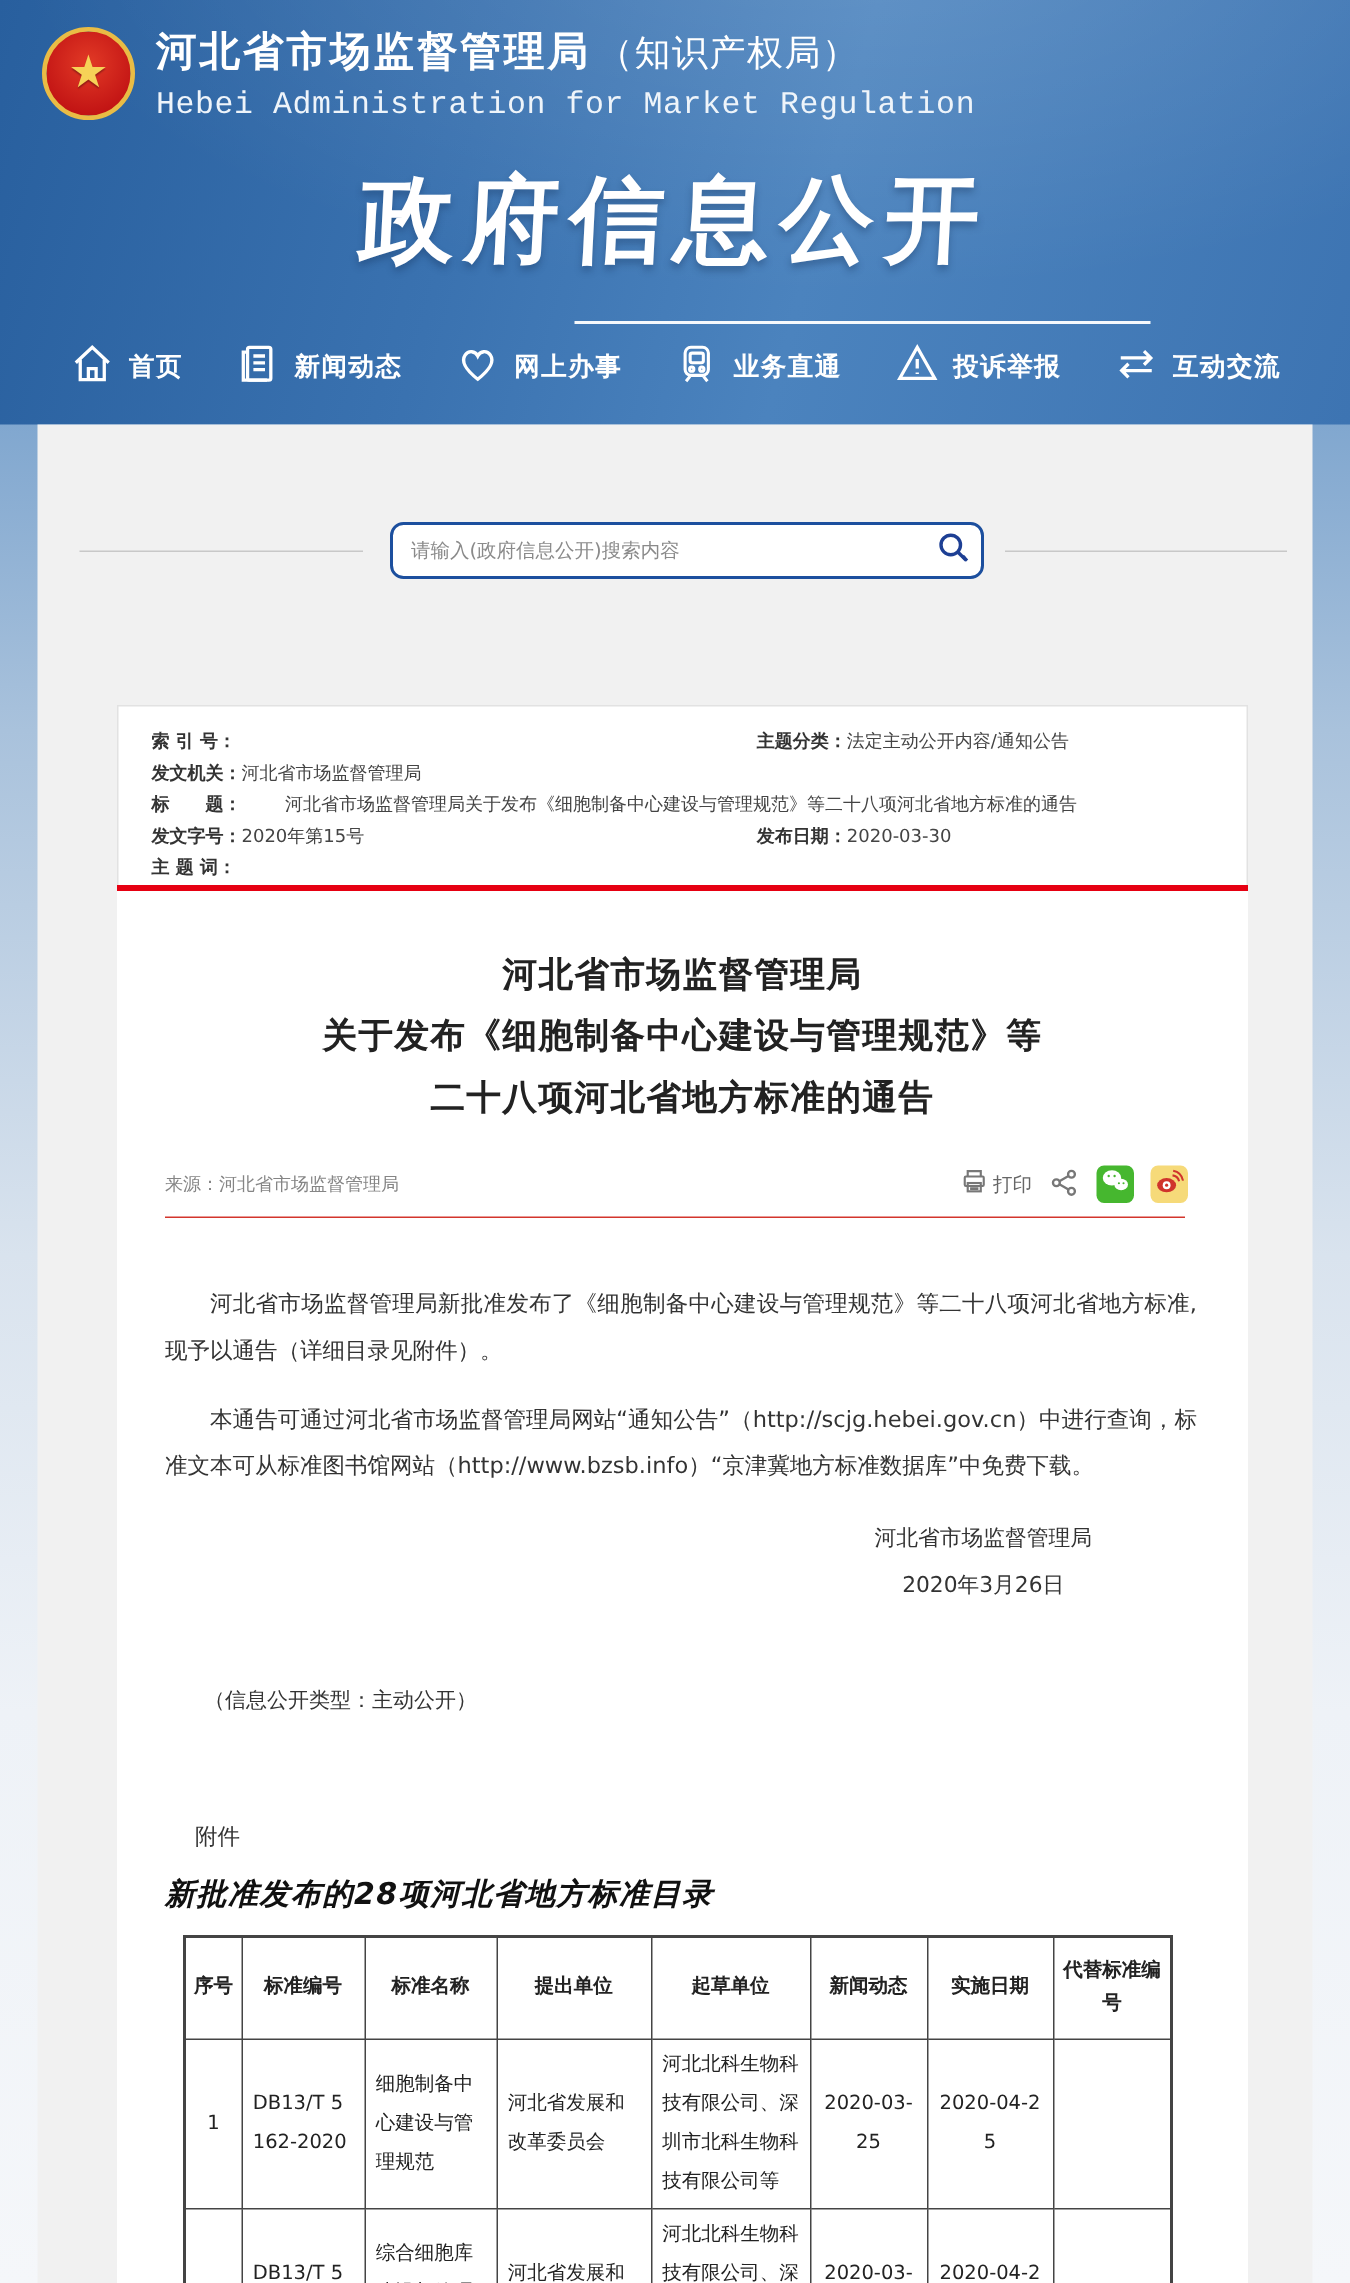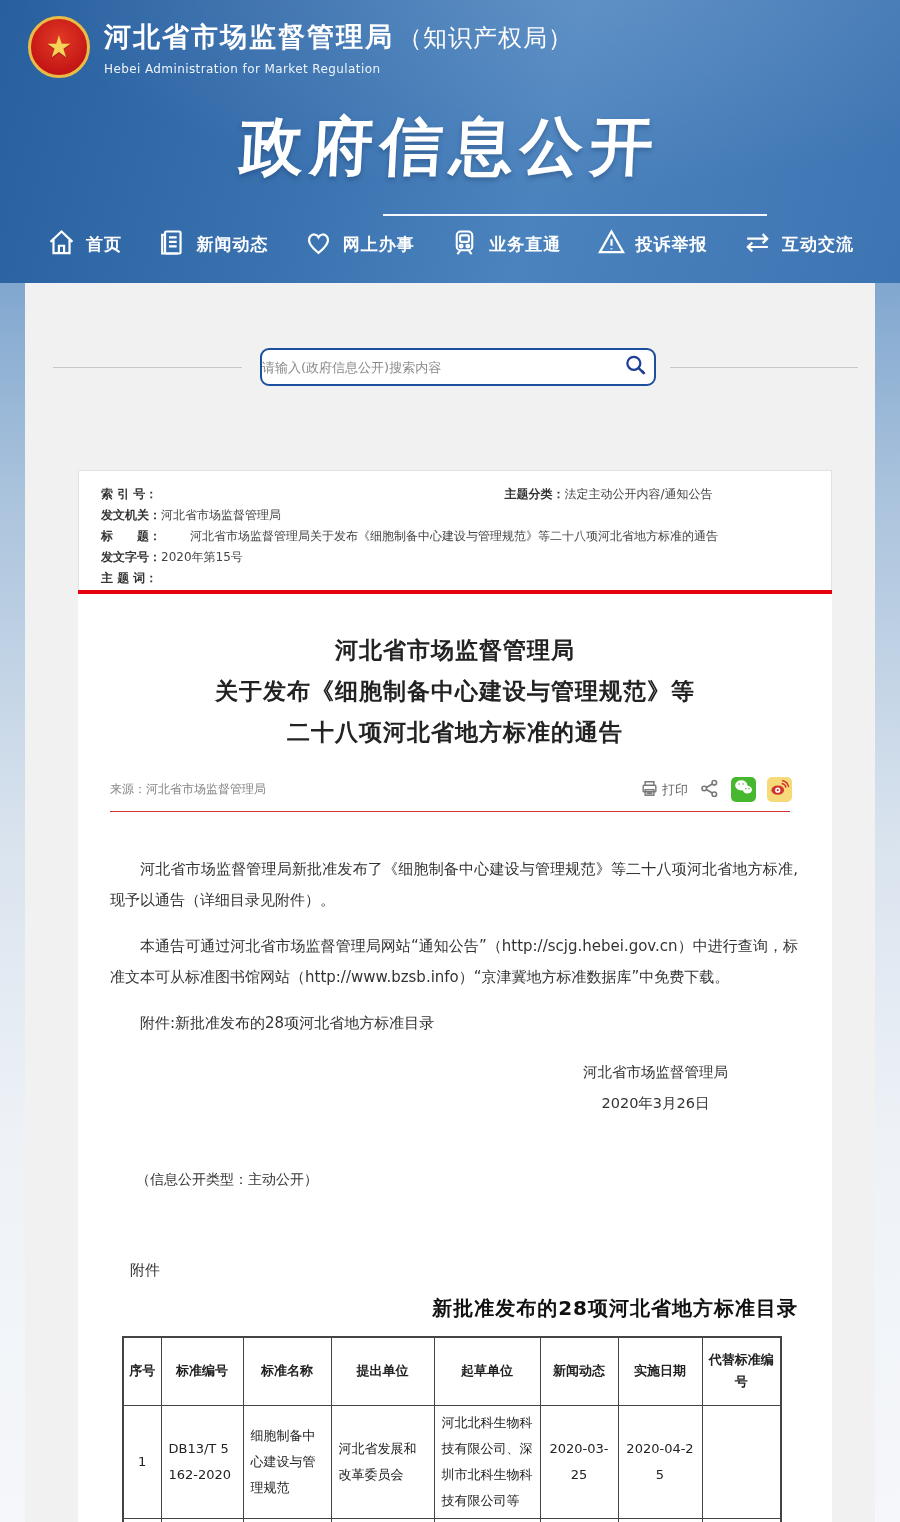--- a/index.html
+++ b/index.html
@@ -16,39 +16,39 @@
   .header::after{content:"";position:absolute;left:-100px;top:-180px;width:1100px;height:420px;
     background:radial-gradient(ellipse at 60% 30%,rgba(255,255,255,.14),rgba(255,255,255,0) 60%);}
   .brand{position:absolute;left:28px;top:16px;display:flex;align-items:center;z-index:2;}
   .emblem{width:62px;height:62px;border-radius:50%;
     background:radial-gradient(circle at 50% 38%,#e23a26 0%,#c21414 75%);
     border:3px solid #e9bc45;display:flex;align-items:center;justify-content:center;
     color:#f6d257;font-size:30px;line-height:1;text-shadow:0 1px 1px rgba(0,0,0,.3);}
   .brand-text{margin-left:14px;color:#fff;}
   .brand-cn{font-size:27px;font-weight:bold;letter-spacing:2px;display:flex;align-items:baseline;}
   .brand-suffix{font-weight:normal;font-size:24px;letter-spacing:1px;margin-left:4px;}
-  .brand-en{font-size:12px;margin-top:7px;letter-spacing:.4px;color:#eef4fa;}
+  .brand-en{font-size:21px;margin-top:7px;letter-spacing:.4px;color:#eef4fa;font-family:Liberation Mono, monospace;}
   .banner-title{position:absolute;left:0;top:104px;width:900px;text-align:center;
     color:#fff;font-size:63px;font-weight:900;letter-spacing:7px;z-index:2;
     transform:skewX(-3deg);text-shadow:0 3px 5px rgba(20,50,90,.35);}
   .banner-underline{position:absolute;left:383px;top:214px;width:384px;height:2px;background:rgba(255,255,255,.95);z-index:2;}
   .nav{position:absolute;left:0;top:227px;width:900px;padding:0 46px;display:flex;
     justify-content:space-between;align-items:center;z-index:2;}
   .nav-item{display:flex;align-items:center;color:#fff;cursor:pointer;}
   .nav-item svg{width:31px;height:31px;}
   .nav-label{font-size:17px;font-weight:bold;margin-left:9px;letter-spacing:1px;}
 
   
   .panel{position:absolute;left:25px;top:283px;width:850px;bottom:0;background:#f1f1f1;}
   .flank-line{position:absolute;height:1px;background:#c8c8c8;top:84px;}
   .flank-left{left:28px;width:189px;}
   .flank-right{left:645px;width:188px;}
   .search-box{position:absolute;left:235px;top:65px;width:396px;height:38px;background:#fff;
     border:2px solid #1c4f9e;border-radius:9px;display:flex;align-items:center;}
-  .search-input{flex:1;border:none;outline:none;background:transparent;padding:0 0;
+  .search-input{flex:1;border:none;outline:none;background:transparent;padding:0 12px;
     font-size:13px;color:#444;font-family:inherit;}
   .search-input::placeholder{color:#8a8a8a;}
   .search-btn{width:36px;height:100%;border:none;background:transparent;cursor:pointer;
     display:flex;align-items:center;justify-content:center;padding:0;}
   .breadcrumb{position:absolute;right:16px;top:140px;font-size:12.5px;color:#555;letter-spacing:.5px;}
 
   .meta-box{position:absolute;left:53px;top:187px;width:754px;background:#fff;
     border:1px solid #e2e2e2;padding:13px 22px 10px;font-size:12px;color:#444;}
   .meta-row{display:flex;line-height:21px;}
   .meta-cell{display:flex;}
@@ -71,21 +71,21 @@
   .badge{width:25px;height:25px;border-radius:5px;display:flex;align-items:center;justify-content:center;cursor:pointer;}
   .badge-wechat{background:#46b72f;}
   .badge-weibo{background:#f6da79;}
   .red-divider{margin:9px 42px 0 32px;border-top:1px solid #d3352c;}
   .art-body{margin:42px 34px 0 32px;font-size:15px;color:#333;}
   .art-body p{text-indent:2em;line-height:31px;margin-bottom:15px;text-align:justify;}
   .sign-wrap{text-align:right;margin:18px 70px 0 0;}
   .sign-inner{display:inline-block;text-align:center;font-size:14.5px;line-height:31px;color:#333;}
   .disclosure{margin:52px 0 0 26px;font-size:14px;color:#333;}
   .attach-label{margin:72px 0 0 20px;font-size:15px;color:#333;}
-  .table-title{text-align:right;font-size:20px;font-weight:bold;color:#111;margin-top:15px;letter-spacing:1px;}
+  .table-title{text-align:left;font-size:20px;font-weight:bold;color:#111;margin-top:15px;letter-spacing:1px;font-style:italic;}
 
   table.std{border-collapse:collapse;margin:14px 0 0 12px;table-layout:fixed;
     font-size:13px;color:#222;border:2px solid #444;}
   table.std th,table.std td{border:1px solid #444;word-break:break-all;vertical-align:middle;}
   table.std th{height:68px;font-weight:bold;text-align:center;padding:2px 3px;line-height:22px;}
   table.std td{height:106px;padding:4px 7px;line-height:26px;text-align:left;}
   table.std td.c{text-align:center;}
 </style>
 </head>
 <body>
@@ -207,20 +207,24 @@
     <div class="meta-row">
       <div class="meta-cell" style="width:100%;gap:29px;">
         <span class="meta-label">标　　题：</span>
         <span class="meta-value">河北省市场监督管理局关于发布《细胞制备中心建设与管理规范》等二十八项河北省地方标准的通告</span>
       </div>
     </div>
     <div class="meta-row">
       <div class="meta-cell half-l">
         <span class="meta-label">发文字号：</span>
         <span class="meta-value">2020年第15号</span>
+      </div>
+      <div class="meta-cell half-r">
+        <span class="meta-label">发布日期：</span>
+        <span class="meta-value">2020-03-30</span>
       </div>
     </div>
     <div class="meta-row">
       <div class="meta-cell" style="width:100%;">
         <span class="meta-label">主 题 词：</span>
         <span class="meta-value"></span>
       </div>
     </div>
   </div>
 
@@ -279,21 +283,20 @@
           </span>
         </span>
       </span>
     </div>
 
     <div class="red-divider"></div>
 
     <div class="art-body">
       <p>河北省市场监督管理局新批准发布了《细胞制备中心建设与管理规范》等二十八项河北省地方标准,现予以通告（详细目录见附件）。</p>
       <p>本通告可通过河北省市场监督管理局网站“通知公告”（http://scjg.hebei.gov.cn）中进行查询，标准文本可从标准图书馆网站（http://www.bzsb.info）“京津冀地方标准数据库”中免费下载。</p>
-      <p>附件:新批准发布的28项河北省地方标准目录</p>
 
       <div class="sign-wrap">
         <div class="sign-inner">
           <div>河北省市场监督管理局</div>
           <div>2020年3月26日</div>
         </div>
       </div>
 
       <div class="disclosure">（信息公开类型：主动公开）</div>
 

